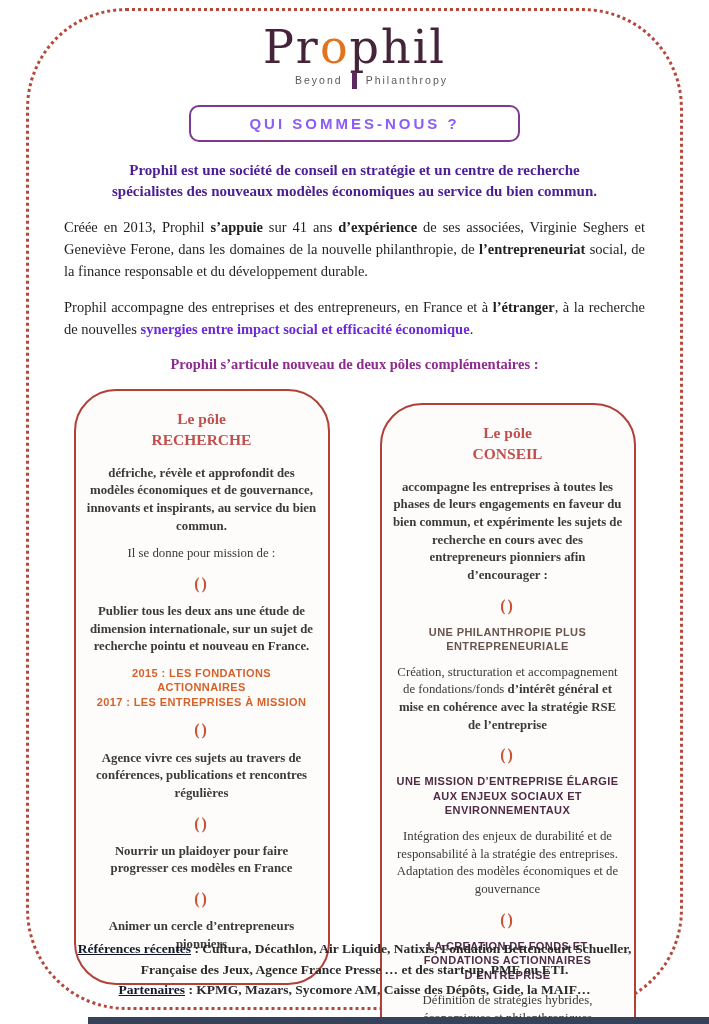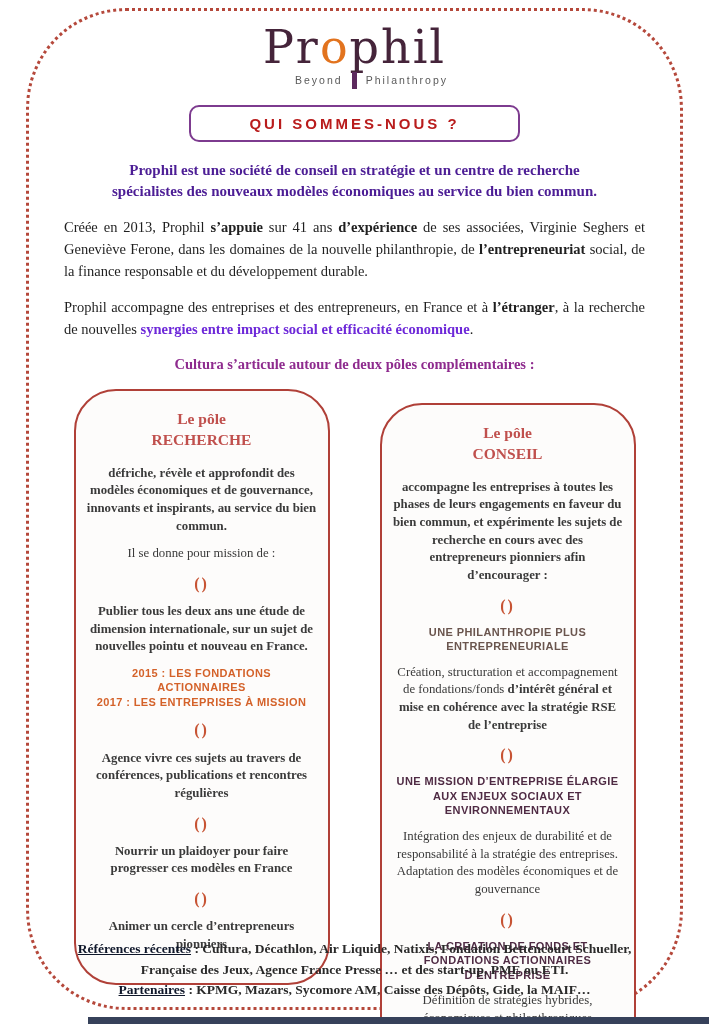--- a/index.html
+++ b/index.html
@@ -16,21 +16,21 @@
   
   .logo{display:inline-block;line-height:1;}
   .logo-word{font-family:"DejaVu Serif",serif;font-size:46px;color:#45243a;letter-spacing:2px;}
   .logo-word .accent{color:#e2731e;}
   .logo-sub{display:flex;align-items:center;justify-content:center;gap:9px;margin-top:2px;margin-left:34px;
     font-family:"Liberation Sans",sans-serif;font-size:10.5px;color:#5a5a5a;letter-spacing:2px;}
   .logo-bar{width:5px;height:17px;background:#5d2a5e;}
 
   
   .title-box{display:inline-block;margin-top:16px;border:2px solid #7d3b8f;border-radius:10px;
-    padding:8px 58px;color:#b91c1c;font-family:"Liberation Sans",sans-serif;font-weight:bold;
+    padding:8px 58px;color:#8b5cf6;font-family:"Liberation Sans",sans-serif;font-weight:bold;
     font-size:15px;letter-spacing:3px;}
 
   
   .lead{margin:18px 70px 0;color:#4c1d95;font-weight:bold;font-size:15px;line-height:1.4;}
   .para{margin:15px 64px 0;text-align:justify;font-size:14.5px;line-height:1.5;color:#1f1f1f;}
   .b{font-weight:bold;margin-top:25px;}
   .purple-b{font-weight:bold;color:#6d28d9;}
   .poles-heading{margin-top:15px;color:#8e2b8e;font-weight:bold;font-size:14.5px;}
 
   
@@ -84,34 +84,34 @@
     <span>spécialistes des nouveaux modèles économiques au service du bien commun.</span>
   </div>
 
   
   <p class="para"><span>Créée en 2013, Prophil </span><span class="b">s’appuie</span><span> sur 41 ans </span><span class="b">d’expérience</span><span> de ses associées, Virginie Seghers et Geneviève Ferone, dans les domaines de la nouvelle philanthropie, de </span><span class="b">l’entrepreneuriat</span><span> social, de la finance responsable et du développement durable.</span></p>
 
   
   <p class="para"><span>Prophil accompagne des entreprises et des entrepreneurs, en France et à </span><span class="b">l’étranger</span><span>, à la recherche de nouvelles </span><span class="purple-b">synergies entre impact social et efficacité économique</span><span>.</span></p>
 
   
-  <div class="poles-heading">Cultura s’articule autour de deux pôles complémentaires :</div>
+  <div class="poles-heading">Prophil s’articule nouveau de deux pôles complémentaires :</div>
 
   
   <div class="columns">
 
     <div class="pole-box research">
       <div class="pole-title">
         <span>Le pôle</span><br>
         <span>RECHERCHE</span>
       </div>
       <div class="pole-text bold">défriche, révèle et approfondit des modèles économiques et de gouvernance, innovants et inspirants, au service du bien commun.</div>
       <div class="pole-text">Il se donne pour mission de :</div>
       <div class="sep">()</div>
-      <div class="pole-text bold">Publier tous les deux ans une étude de dimension internationale, sur un sujet de nouvelles pointu et nouveau en France.</div>
+      <div class="pole-text bold">Publier tous les deux ans une étude de dimension internationale, sur un sujet de recherche pointu et nouveau en France.</div>
       <div class="stencil orange">
         <span>2015 : LES FONDATIONS ACTIONNAIRES</span><br>
         <span>2017 : LES ENTREPRISES À MISSION</span>
       </div>
       <div class="sep">()</div>
       <div class="pole-text bold">Agence vivre ces sujets au travers de conférences, publications et rencontres régulières</div>
       <div class="sep">()</div>
       <div class="pole-text bold">Nourrir un plaidoyer pour faire progresser ces modèles en France</div>
       <div class="sep">()</div>
       <div class="pole-text bold">Animer un cercle d’entrepreneurs pionniers</div>

